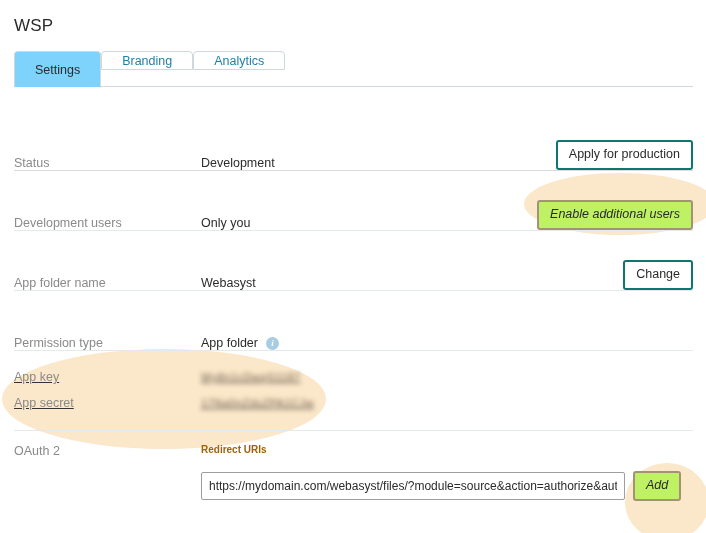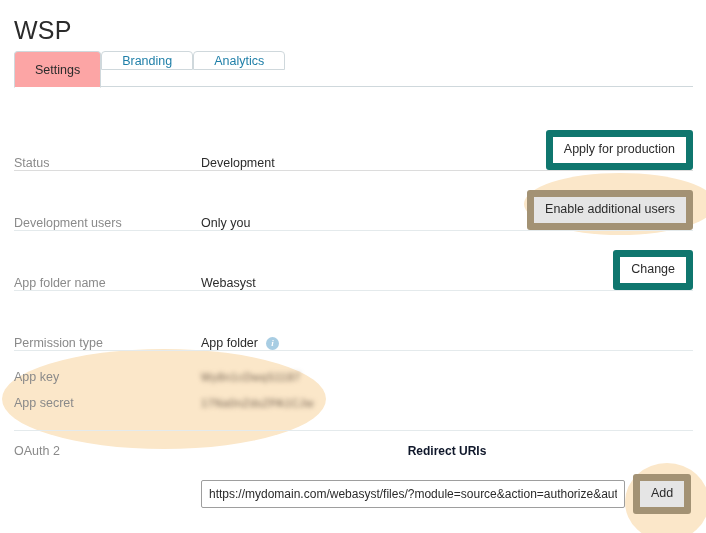--- a/index.html
+++ b/index.html
@@ -29,21 +29,21 @@
   #hl-keys        { left: 2px;   top: 349px; width: 324px; height: 100px; }
   #hl-add         { left: 625px; top: 463px; width: 84px;  height: 78px; }
 
   .layer { position: relative; z-index: 2; }
 
   
   #page-title {
     position: absolute;
     left: 14px;
     top: 16px;
-    font-size: 25px;
+    font-size: 17px;
     font-weight: 400;
     color: #2b2b2b;
     letter-spacing: 0.2px;
   }
 
   
   #tabs {
     position: absolute;
     left: 14px;
     top: 51px;
@@ -77,21 +77,21 @@
     cursor: pointer;
     white-space: nowrap;
   }
   .tab.inactive {
     border-color: #cfd8dc;
     border-bottom: 1px solid #cfd8dc;
     margin-bottom: 17px;
   }
   .tab.active {
     color: #2b2b2b;
-    background: #fca5a5;
+    background: #7dd3fc;
     border-color: #cfd8dc;
     border-bottom: 1px solid #ffffff;
     margin-bottom: -1px;
   }
 
   
   #rows {
     position: absolute;
     left: 0;
     top: 110px;
@@ -136,28 +136,28 @@
     display: flex;
     align-items: center;
   }
 
   
   .btn {
     font-family: "Liberation Sans", sans-serif;
     font-size: 12.5px;
     color: #2b2b2b;
     background: #ffffff;
-    border: 7px solid #0f766e;
+    border: 2px solid #0f766e;
     border-radius: 3px;
     padding: 6px 11px;
     line-height: 1.1;
     cursor: pointer;
     white-space: nowrap;
   }
-  .btn.on-hl { background: #e5e5e5; border-color: #a39274; }
+  .btn.on-hl { background: #bef264; border-color: #a39274; font-style: italic; }
 
   
   .info-icon {
     display: inline-flex;
     align-items: center;
     justify-content: center;
     width: 13px;
     height: 13px;
     border-radius: 50%;
     background: #a8cde3;
@@ -169,20 +169,21 @@
     line-height: 1;
     cursor: pointer;
     vertical-align: middle;
   }
 
   
   #keys-row {
     position: relative;
     padding: 14px 13px 14px 14px;
     box-sizing: border-box;
+    text-decoration: underline;
   }
   #keys-row::before {
     content: "";
     position: absolute;
     left: 14px;
     right: 13px;
     top: 0;
     height: 1px;
     background: #e4eaec;
   }
@@ -211,25 +212,24 @@
     content: "";
     position: absolute;
     left: 14px;
     right: 13px;
     top: 0;
     height: 1px;
     background: #e4eaec;
   }
   #oauth-body { flex: 1 1 auto; }
   #redirect-heading {
-    font-size: 12px;
+    font-size: 10px;
     font-weight: bold;
-    color: #0f172a;
+    color: #a16207;
     margin-bottom: 16px;
-    text-align: center;
   }
   #uri-line { display: flex; align-items: center; gap: 8px; }
   #redirect-uri-input {
     width: 424px;
     box-sizing: border-box;
     font-family: "Liberation Sans", sans-serif;
     font-size: 12px;
     color: #2b2b2b;
     padding: 6px 7px;
     border: 1px solid #9e9e9e;

